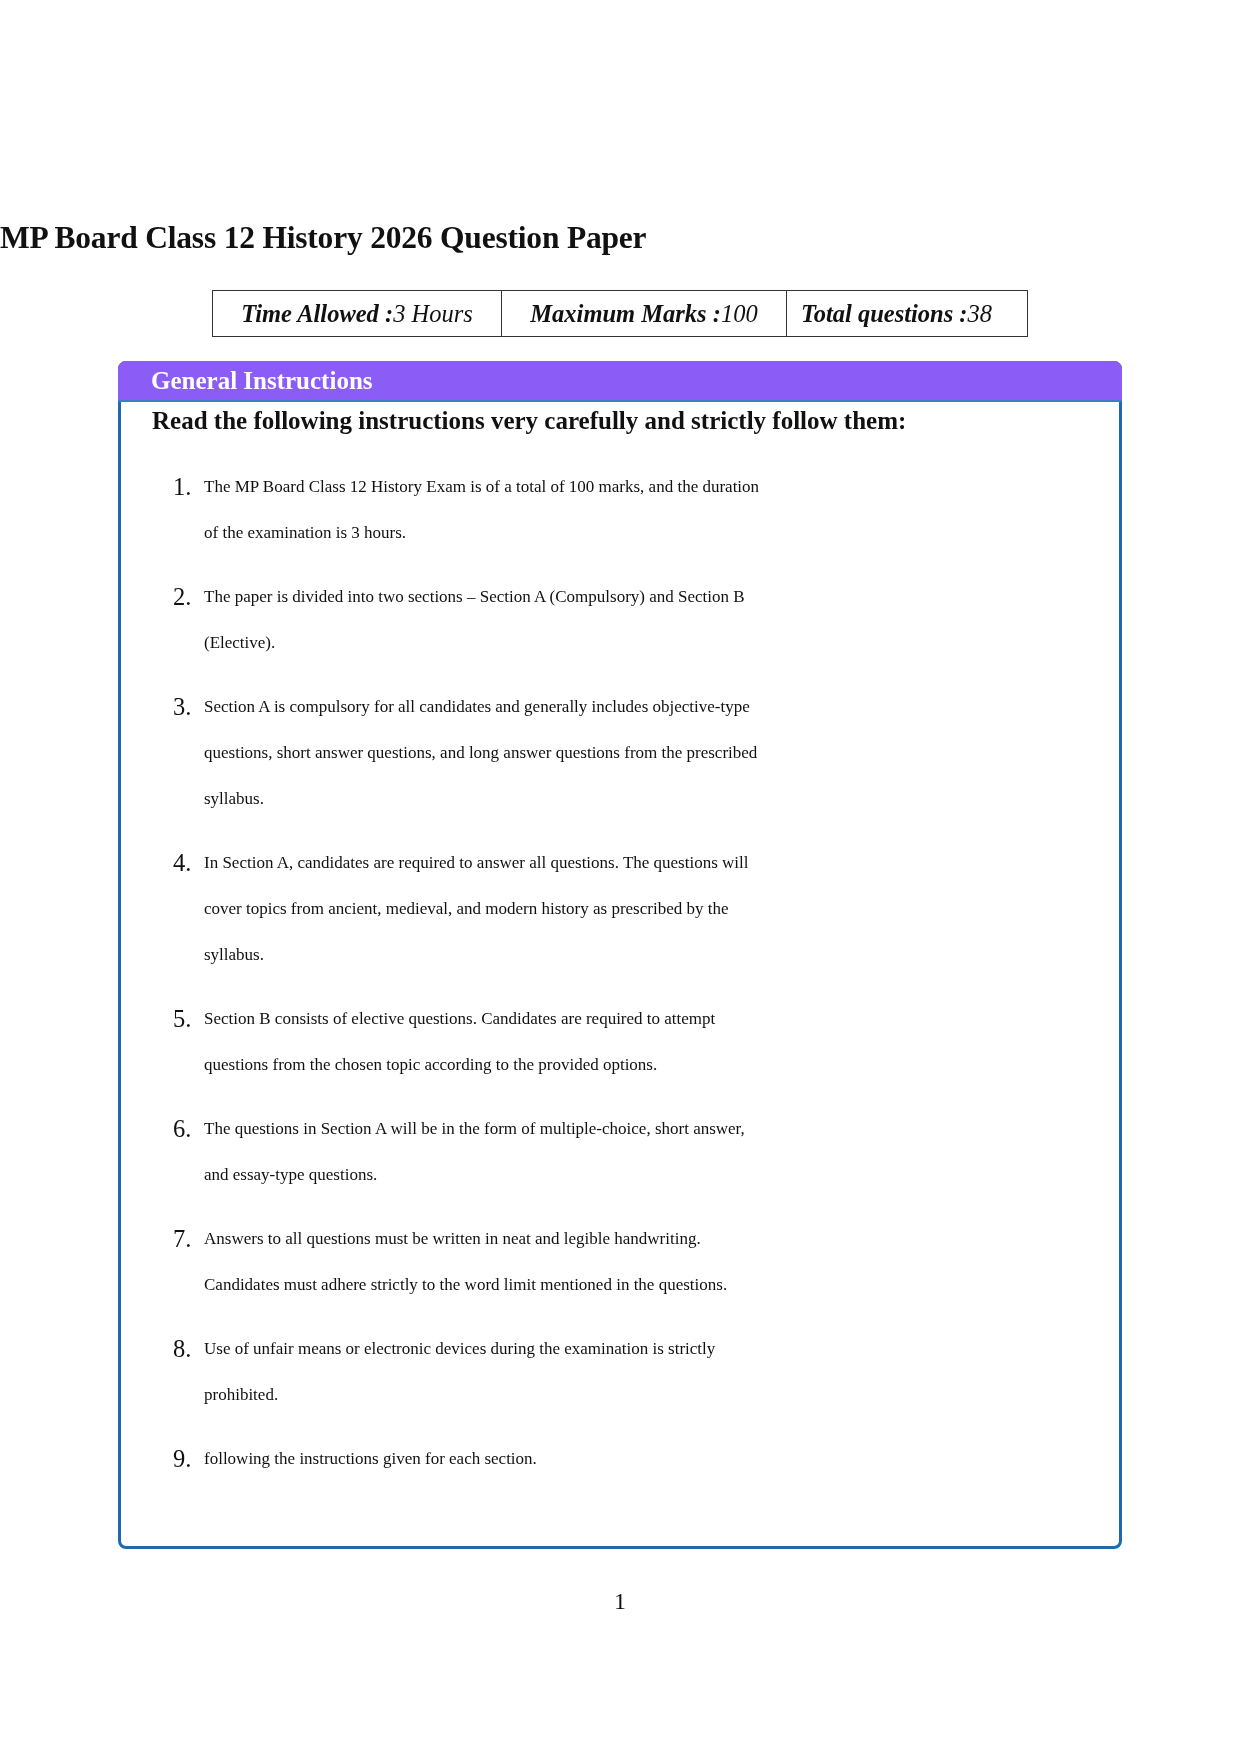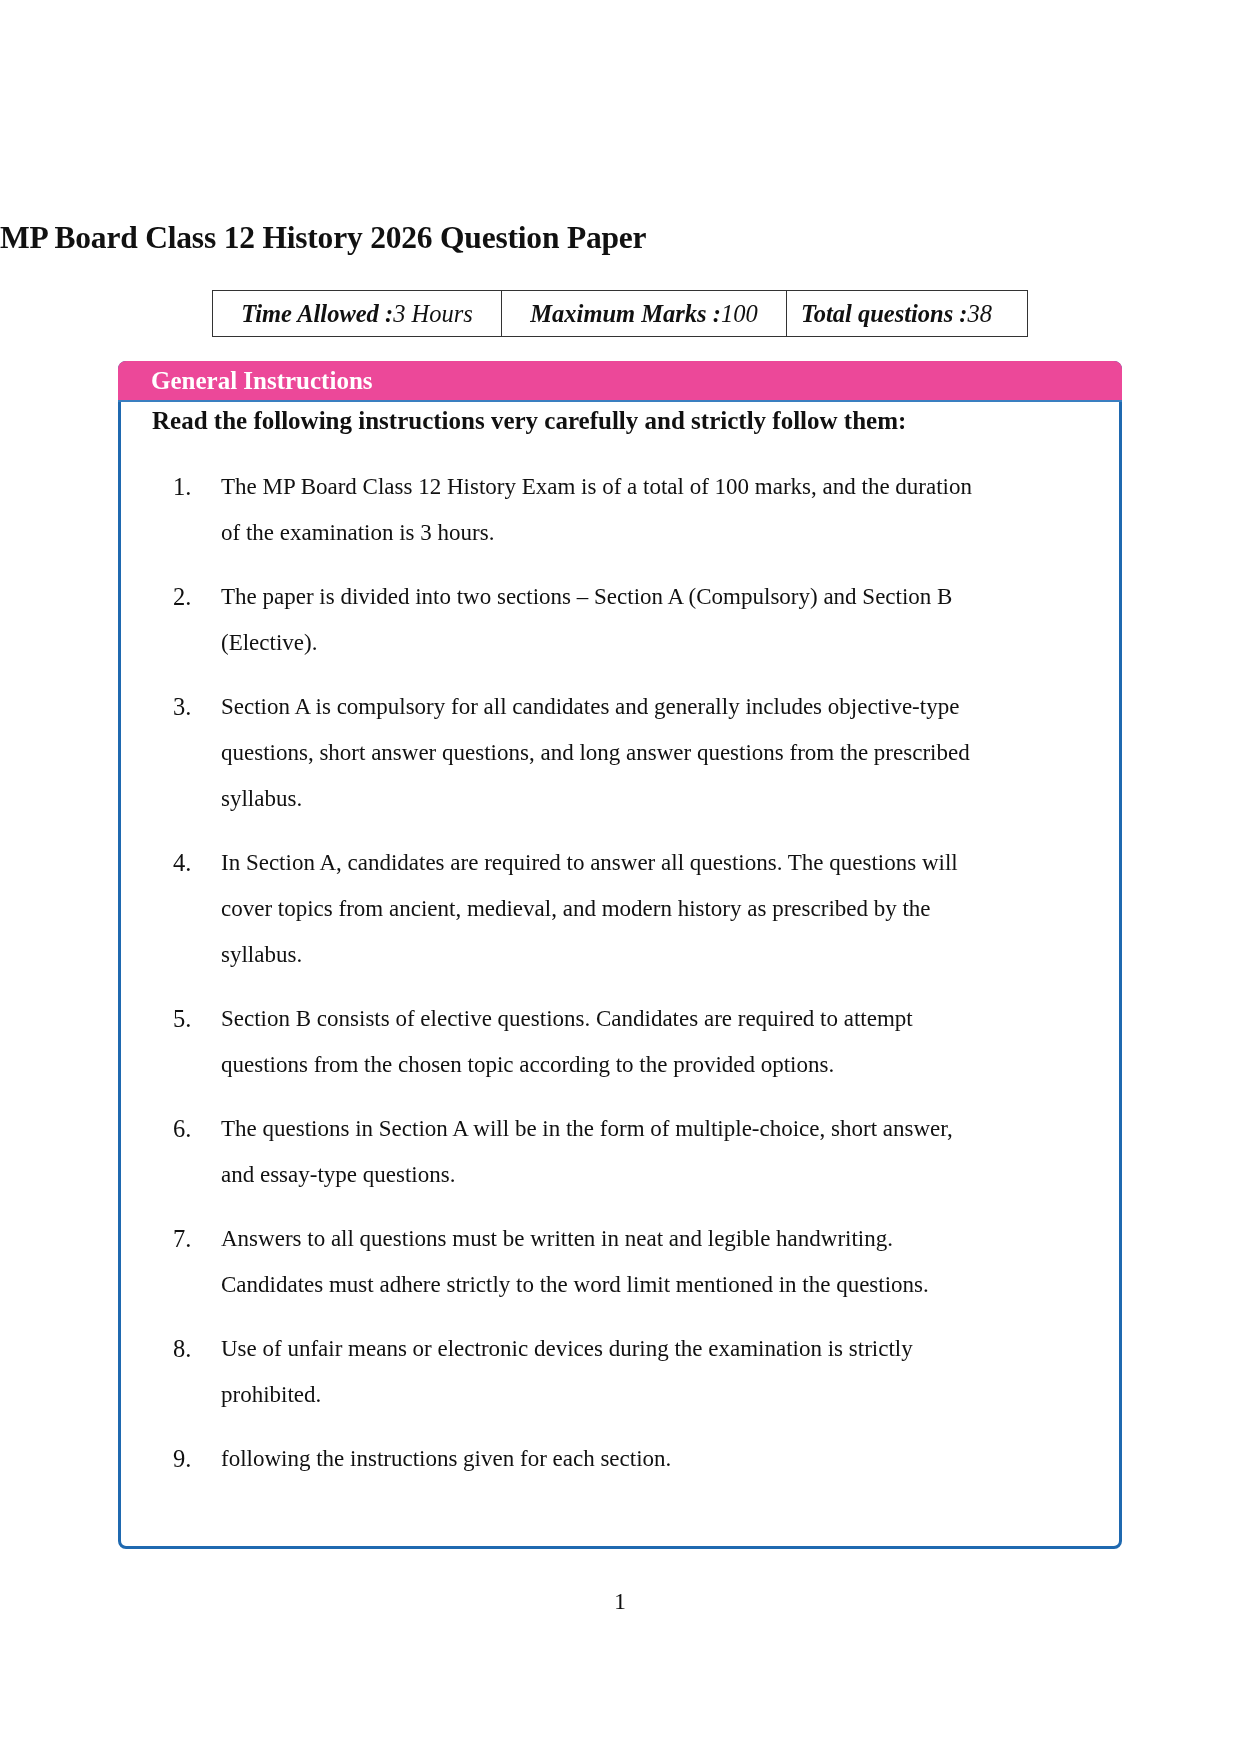--- a/index.html
+++ b/index.html
@@ -24,38 +24,38 @@
   .meta-cell .k { font-weight: bold; }
   .c1 { width: 288px; } .c2 { width: 285px; } .c3 { width: 220px; }
 
   .gi-box {
     position: absolute; left: 118px; top: 361px; width: 1004px; height: 188px;
     box-sizing: border-box; border: 3px solid #1f69b0; border-radius: 8px;
     height: 1188px; background: #ffffff;
   }
   .gi-header {
     position: absolute; left: -3px; top: -3px; right: -3px; height: 39px;
-    background: #ec4899; border-radius: 8px 8px 0 0;
+    background: #8b5cf6; border-radius: 8px 8px 0 0;
     border-bottom: 2px solid #3a7fc0;
   }
   .gi-header-label {
     position: absolute; left: 33px; top: 2px; color: #ffffff; font-weight: bold;
     font-size: 25px; line-height: 36px;
   }
   .gi-lead {
     position: absolute; left: 31px; top: 40px; font-weight: bold; font-size: 25px;
     line-height: 34px; white-space: nowrap;
   }
   .gi-list { position: absolute; left: 52px; top: 100px; width: 930px; }
   .gi-item { position: relative; padding-left: 31px; margin-bottom: 18px; }
   .gi-num {
     position: absolute; left: 0; top: 0; font-size: 24.5px; line-height: 46px;
   }
   .gi-line {
-    display: block; font-size: 23px; line-height: 46px; white-space: nowrap; margin-left: 17px;
+    display: block; font-size: 17px; line-height: 46px; white-space: nowrap;
   }
   .page-num {
     position: absolute; left: 0; width: 1240px; top: 1587px; text-align: center;
     font-size: 24px; line-height: 28px;
   }
 </style>
 </head>
 <body>
 
 <div class="title">MP Board Class 12 History 2026 Question Paper</div>

